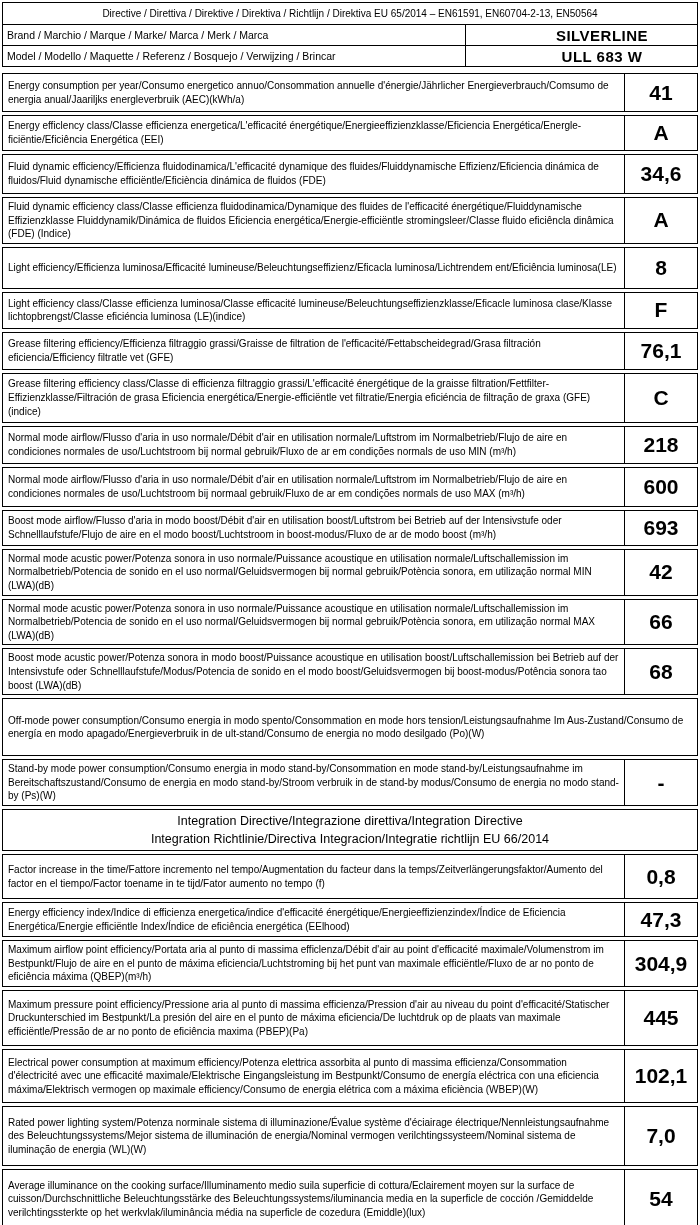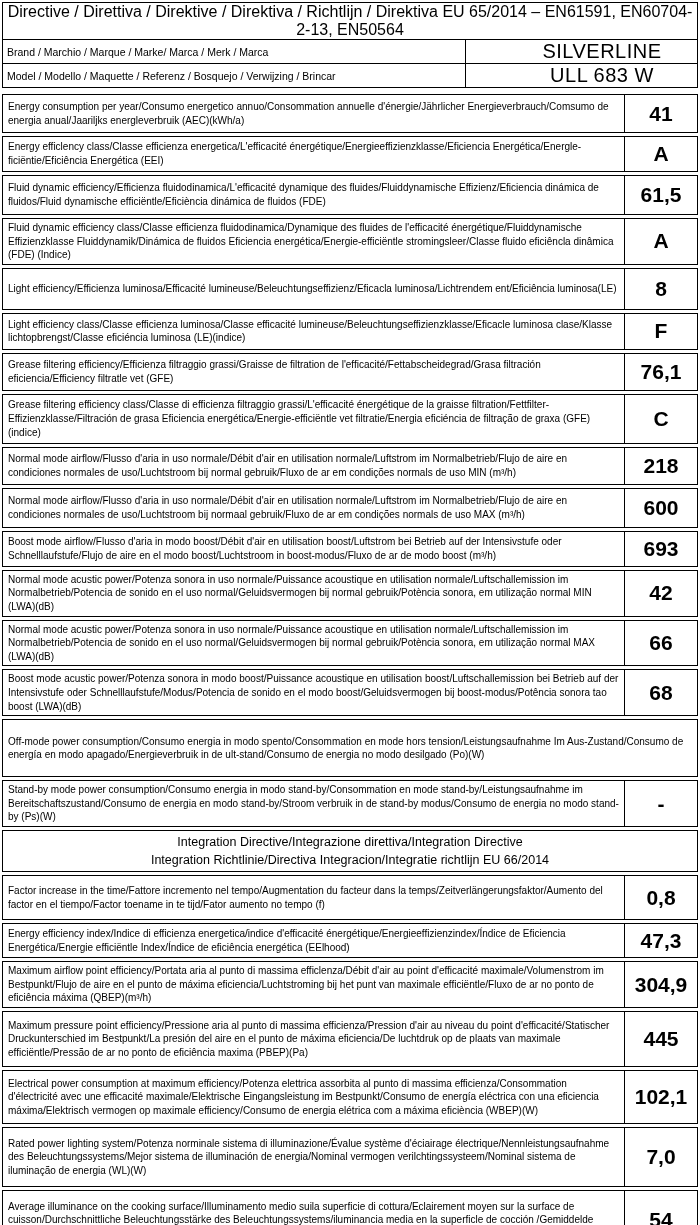--- a/index.html
+++ b/index.html
@@ -13,36 +13,36 @@
   .page *{box-sizing:border-box;}
 
   
   .topbox{
     border:1.6px solid #000;
     margin-bottom:6px;
   }
   .t-row{display:flex;align-items:center;min-height:21px;}
   .t-row + .t-row{border-top:1.6px solid #000;gap:32px;}
   .t-directive{
-    justify-content:flex-start;
-    font-size:16px;
+    justify-content:center;
+    font-size:10px;
     text-align:center;
   }
   .t-label{
     flex:1;
     padding:2px 4px;
     font-size:10.5px;
   }
   .t-value{
     width:232px;
     border-left:1.6px solid #000;
     align-self:stretch;
     display:flex;align-items:center;justify-content:center;
-    font-weight:normal;
-    font-size:20px;
+    font-weight:bold;
+    font-size:15px;
     letter-spacing:0.5px;
     text-align:center;
     padding-left:41px;
   }
 
   
   .row{
     display:flex;
     border:1.6px solid #000;
     margin-bottom:3px;
@@ -97,21 +97,21 @@
   <div class="row" style="min-height:39px">
     <div class="desc">Energy consumption per year/Consumo energetico annuo/Consommation annuelle d'énergie/Jährlicher Energieverbrauch/Comsumo de energia anual/Jaariljks energleverbruik  (AEC)(kWh/a)</div>
     <div class="val">41</div>
   </div>
   <div class="row" style="min-height:36px">
     <div class="desc">Energy efficlency class/Classe efficienza energetica/L'efficacité énergétique/Energieeffizienzklasse/Eficiencia Energética/Energle-ficiëntie/Eficiência Energética (EEI)</div>
     <div class="val">A</div>
   </div>
   <div class="row" style="min-height:40px">
     <div class="desc">Fluid dynamic efficiency/Efficienza fluidodinamica/L'efficacité dynamique des fluides/Fluiddynamische Effizienz/Eficiencia dinámica de fluidos/Fluid dynamische efficiëntle/Eficiència dinámica de fluidos (FDE)</div>
-    <div class="val">61,5</div>
+    <div class="val">34,6</div>
   </div>
   <div class="row" style="min-height:42px">
     <div class="desc">Fluid dynamic efficiency class/Classe efficienza fluidodinamica/Dynamique des fluides de l'efficacité énergétique/Fluiddynamische Effizienzklasse Fluiddynamik/Dinámica de fluidos Eficiencia energética/Energie-efficiëntle stromingsleer/Classe fluido eficiêncla dinâmica (FDE) (Indice)</div>
     <div class="val">A</div>
   </div>
   <div class="row" style="min-height:42px">
     <div class="desc">Light efficiency/Efficienza luminosa/Efficacité lumineuse/Beleuchtungseffizienz/Eficacla luminosa/Lichtrendem ent/Eficiência luminosa(LE)</div>
     <div class="val">8</div>
   </div>
   <div class="row" style="min-height:37px">

